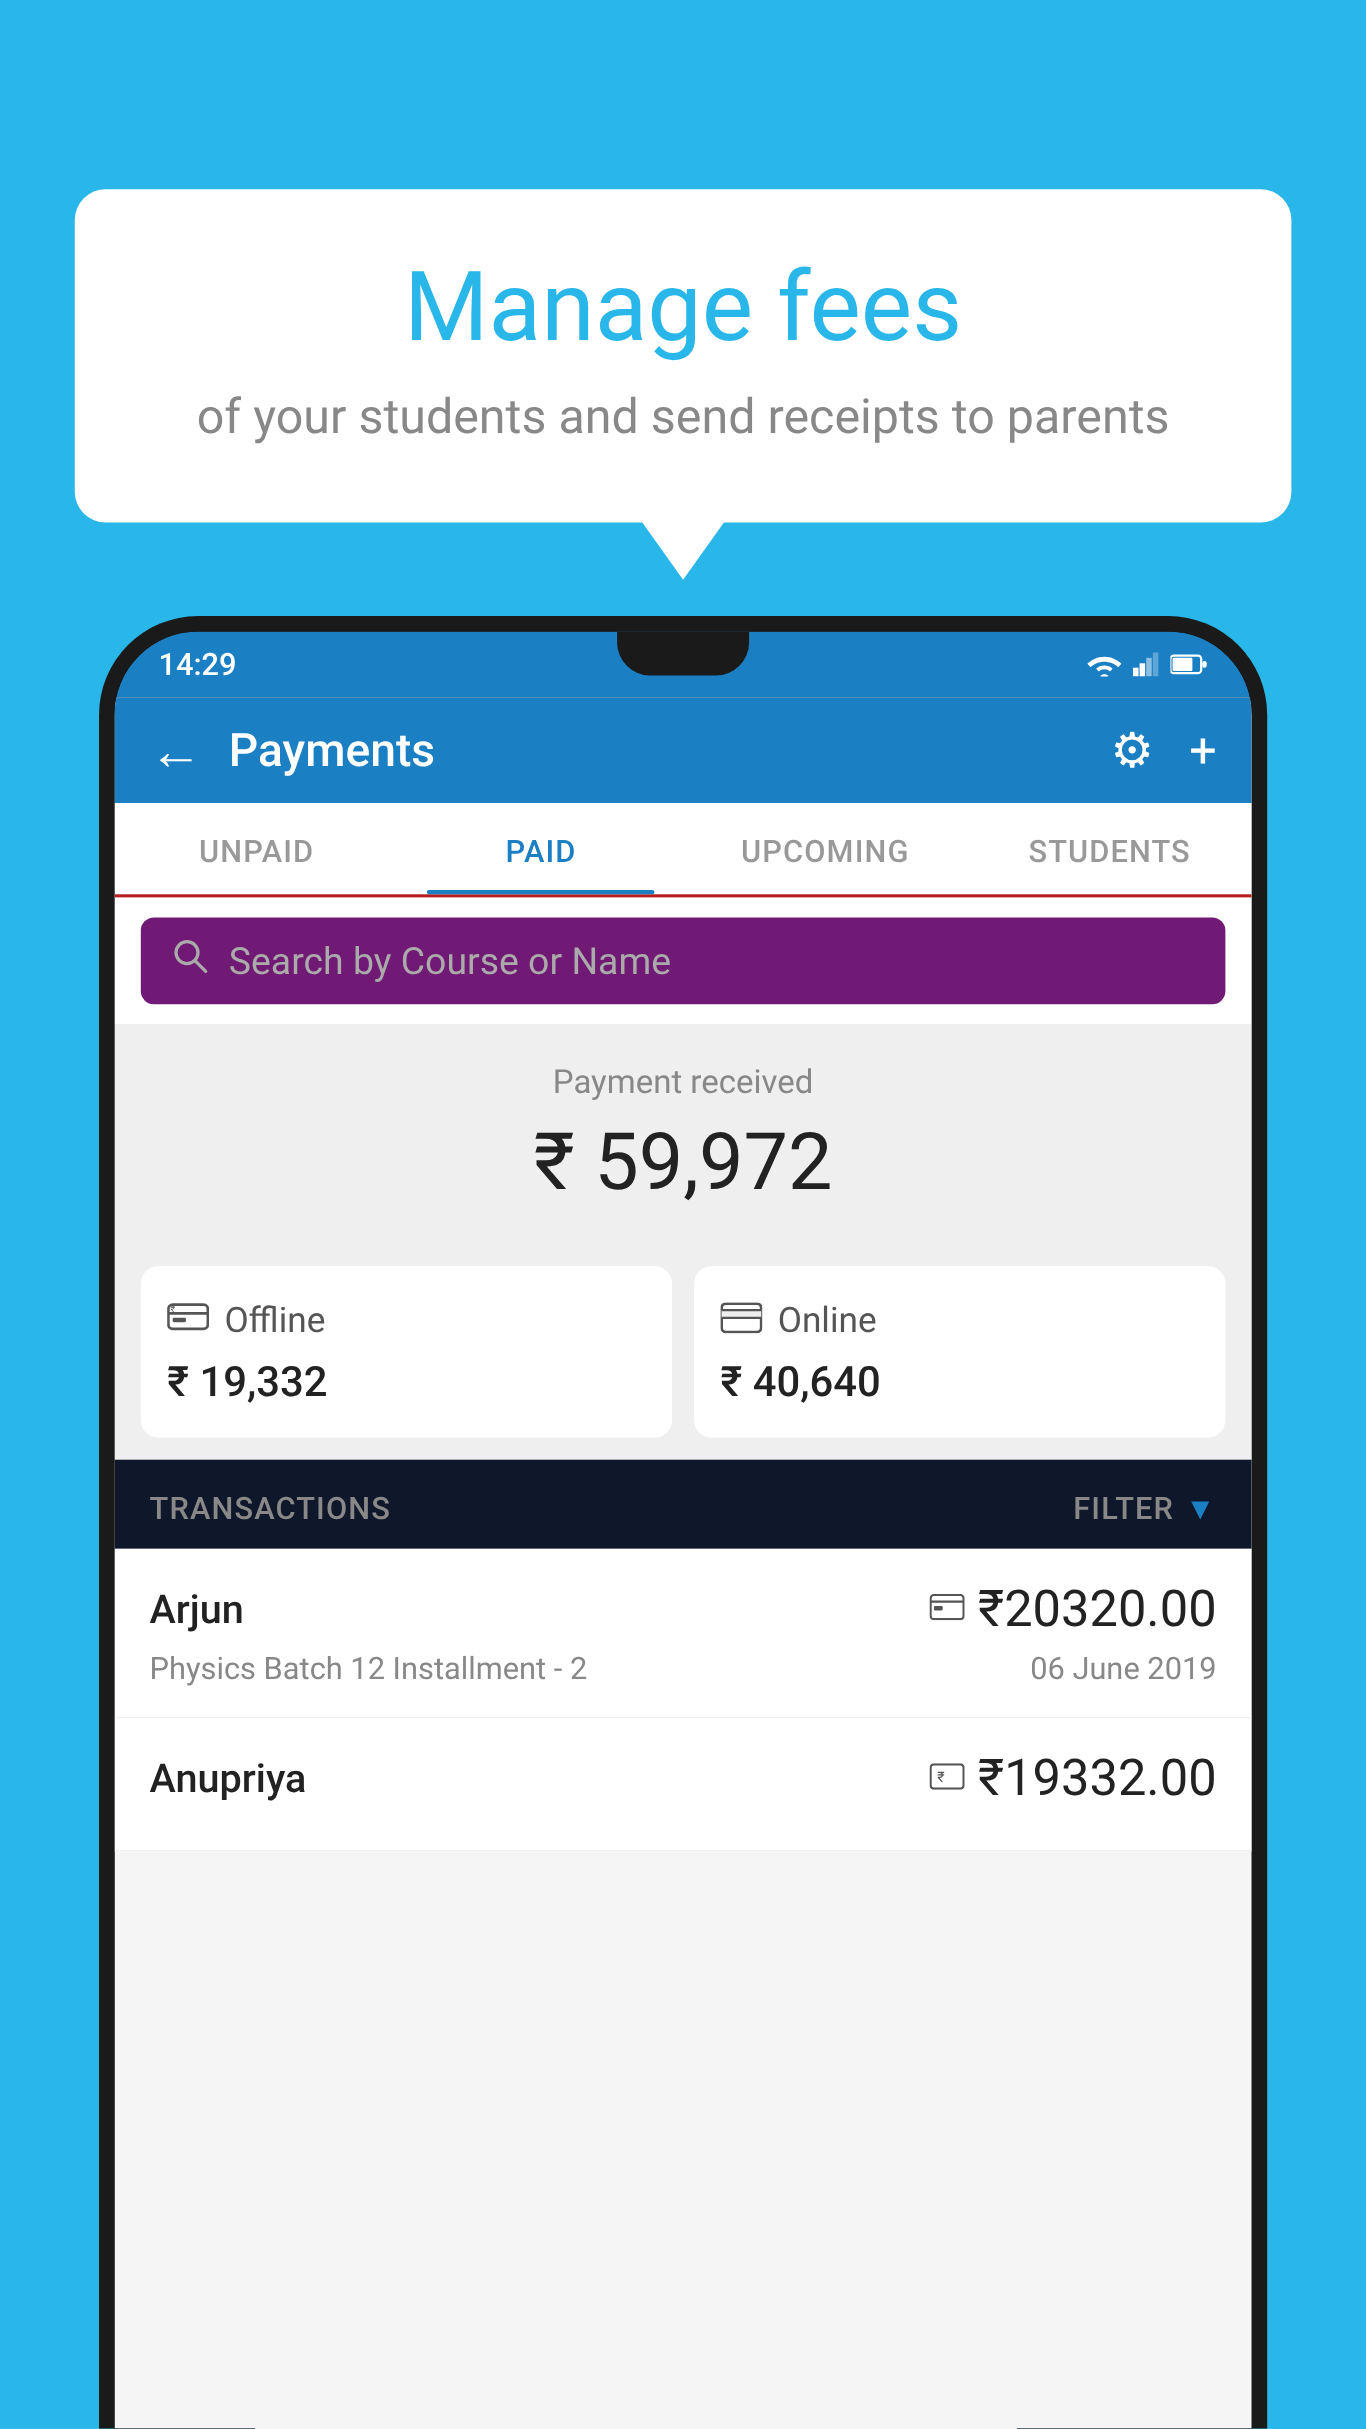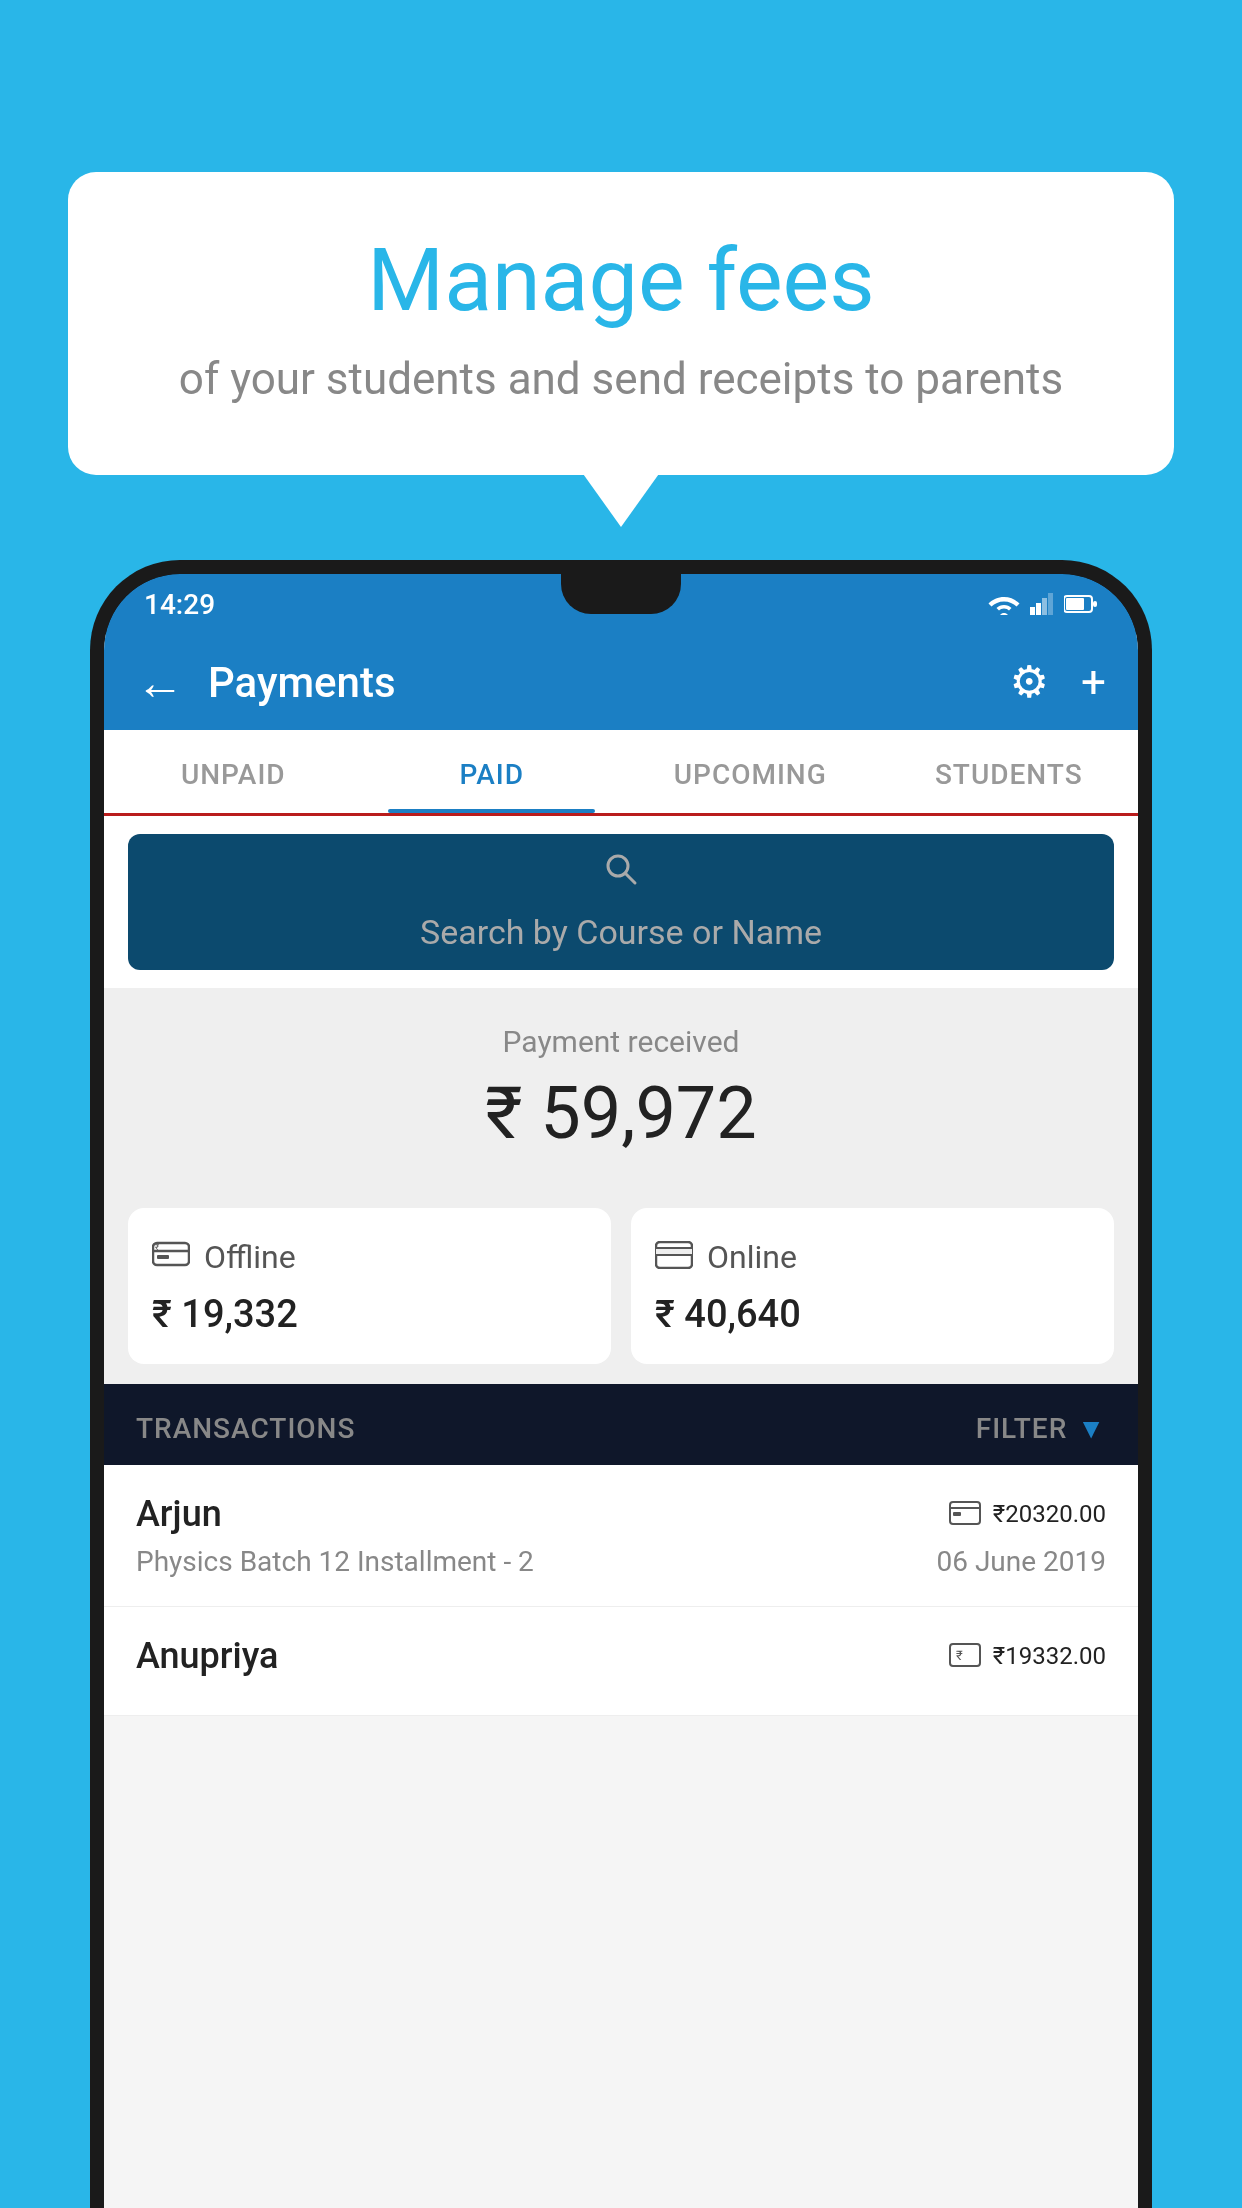--- a/index.html
+++ b/index.html
@@ -197,27 +197,26 @@
     }
 
     
     .search-container {
       background: white;
       padding: 18px 24px;
       margin: 0;
     }
 
     .search-bar {
-      background: #0c4a6e;
+      background: #701a75;
       border-radius: 12px;
       display: flex;
       align-items: center;
       padding: 18px 28px;
       gap: 18px;
-      flex-direction: column;
     }
 
     .search-icon-wrap {
       color: #999;
       font-size: 34px;
     }
 
     .search-placeholder {
       color: #aaa;
       font-size: 34px;
@@ -336,21 +335,21 @@
       align-items: center;
       gap: 12px;
     }
 
     .transaction-type-icon {
       font-size: 30px;
       color: #555;
     }
 
     .transaction-amount {
-      font-size: 24px;
+      font-size: 46px;
       color: #222;
     }
 
     .transaction-row-bottom {
       display: flex;
       justify-content: space-between;
       align-items: center;
     }
 
     .transaction-detail {

